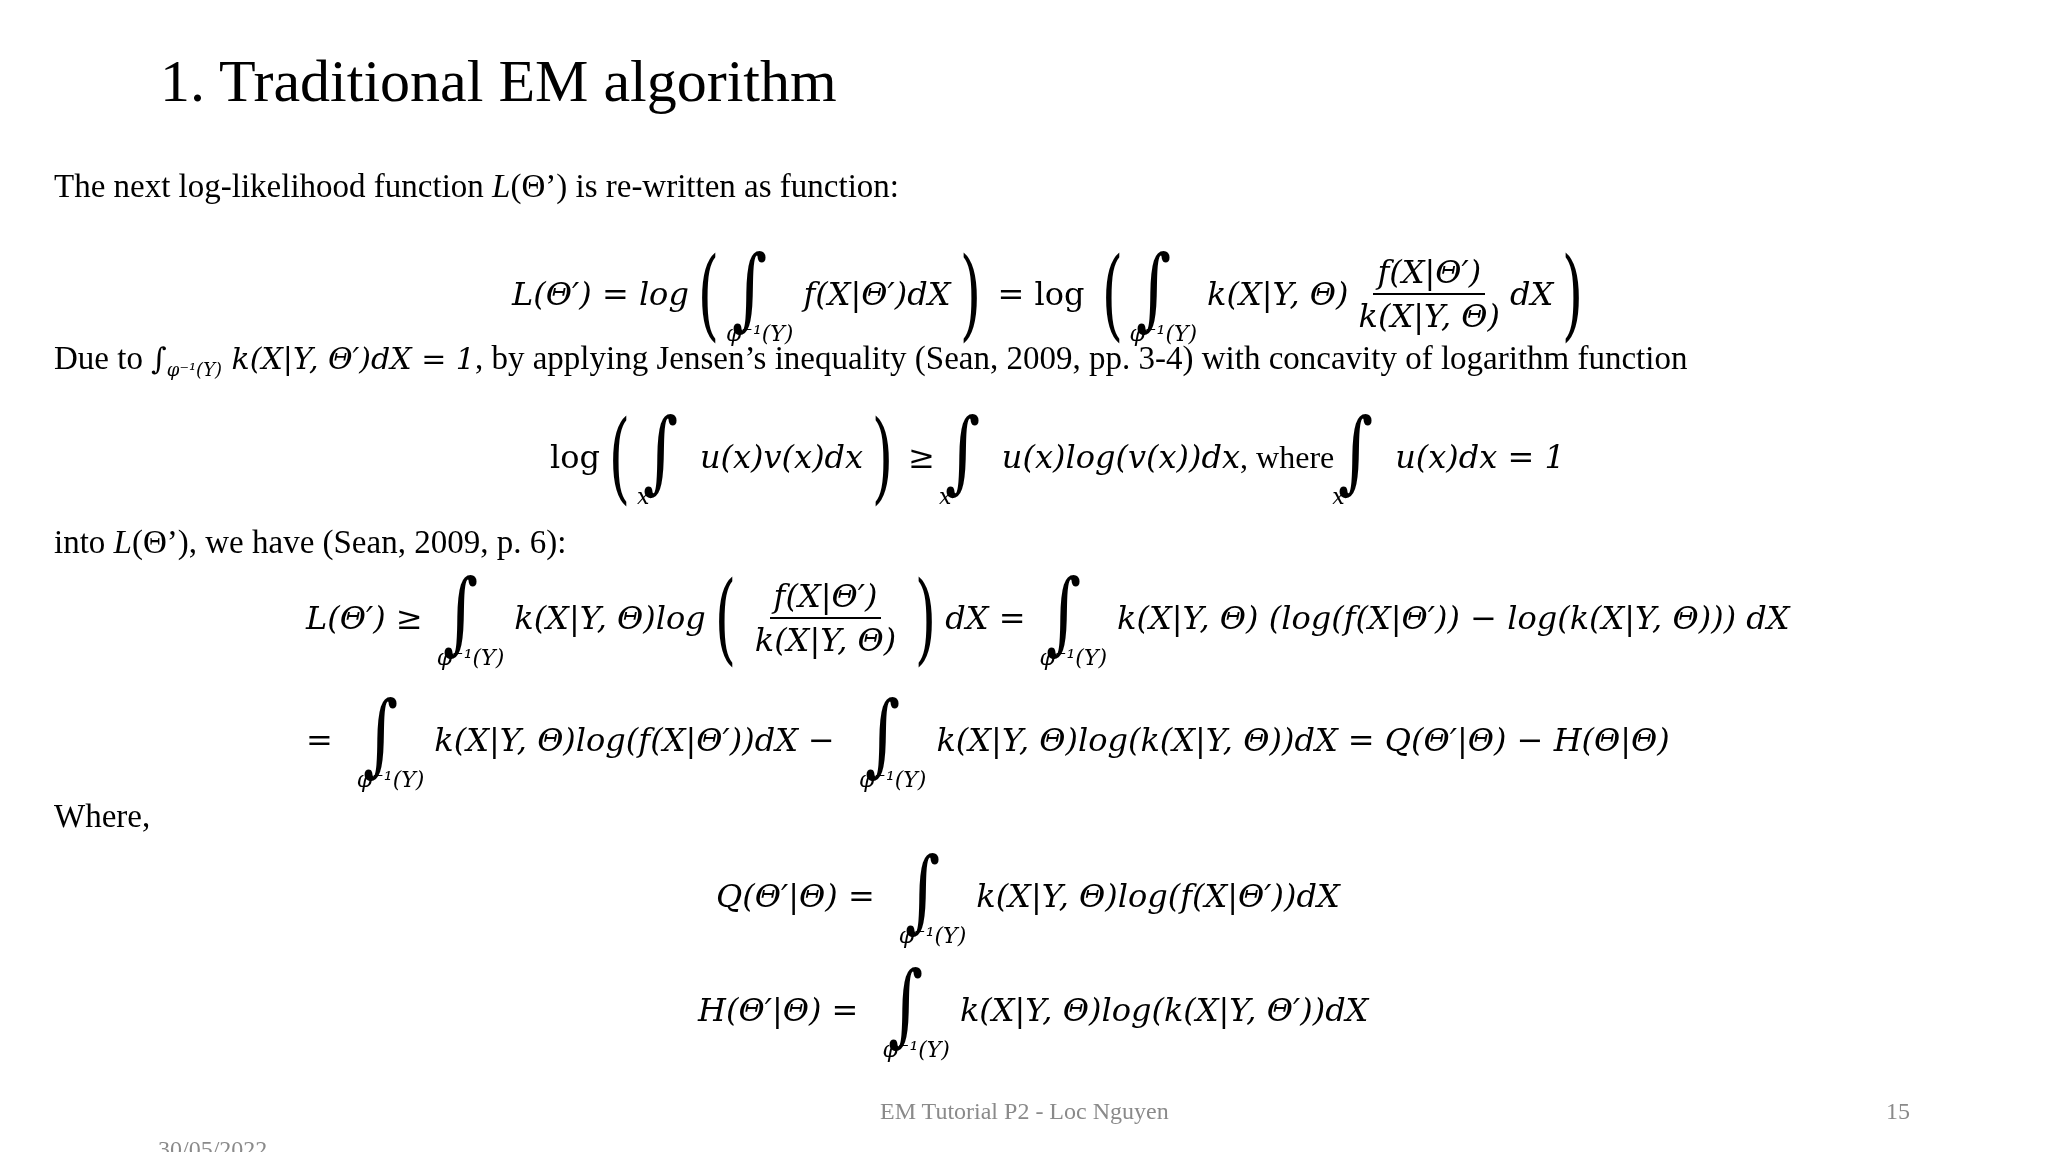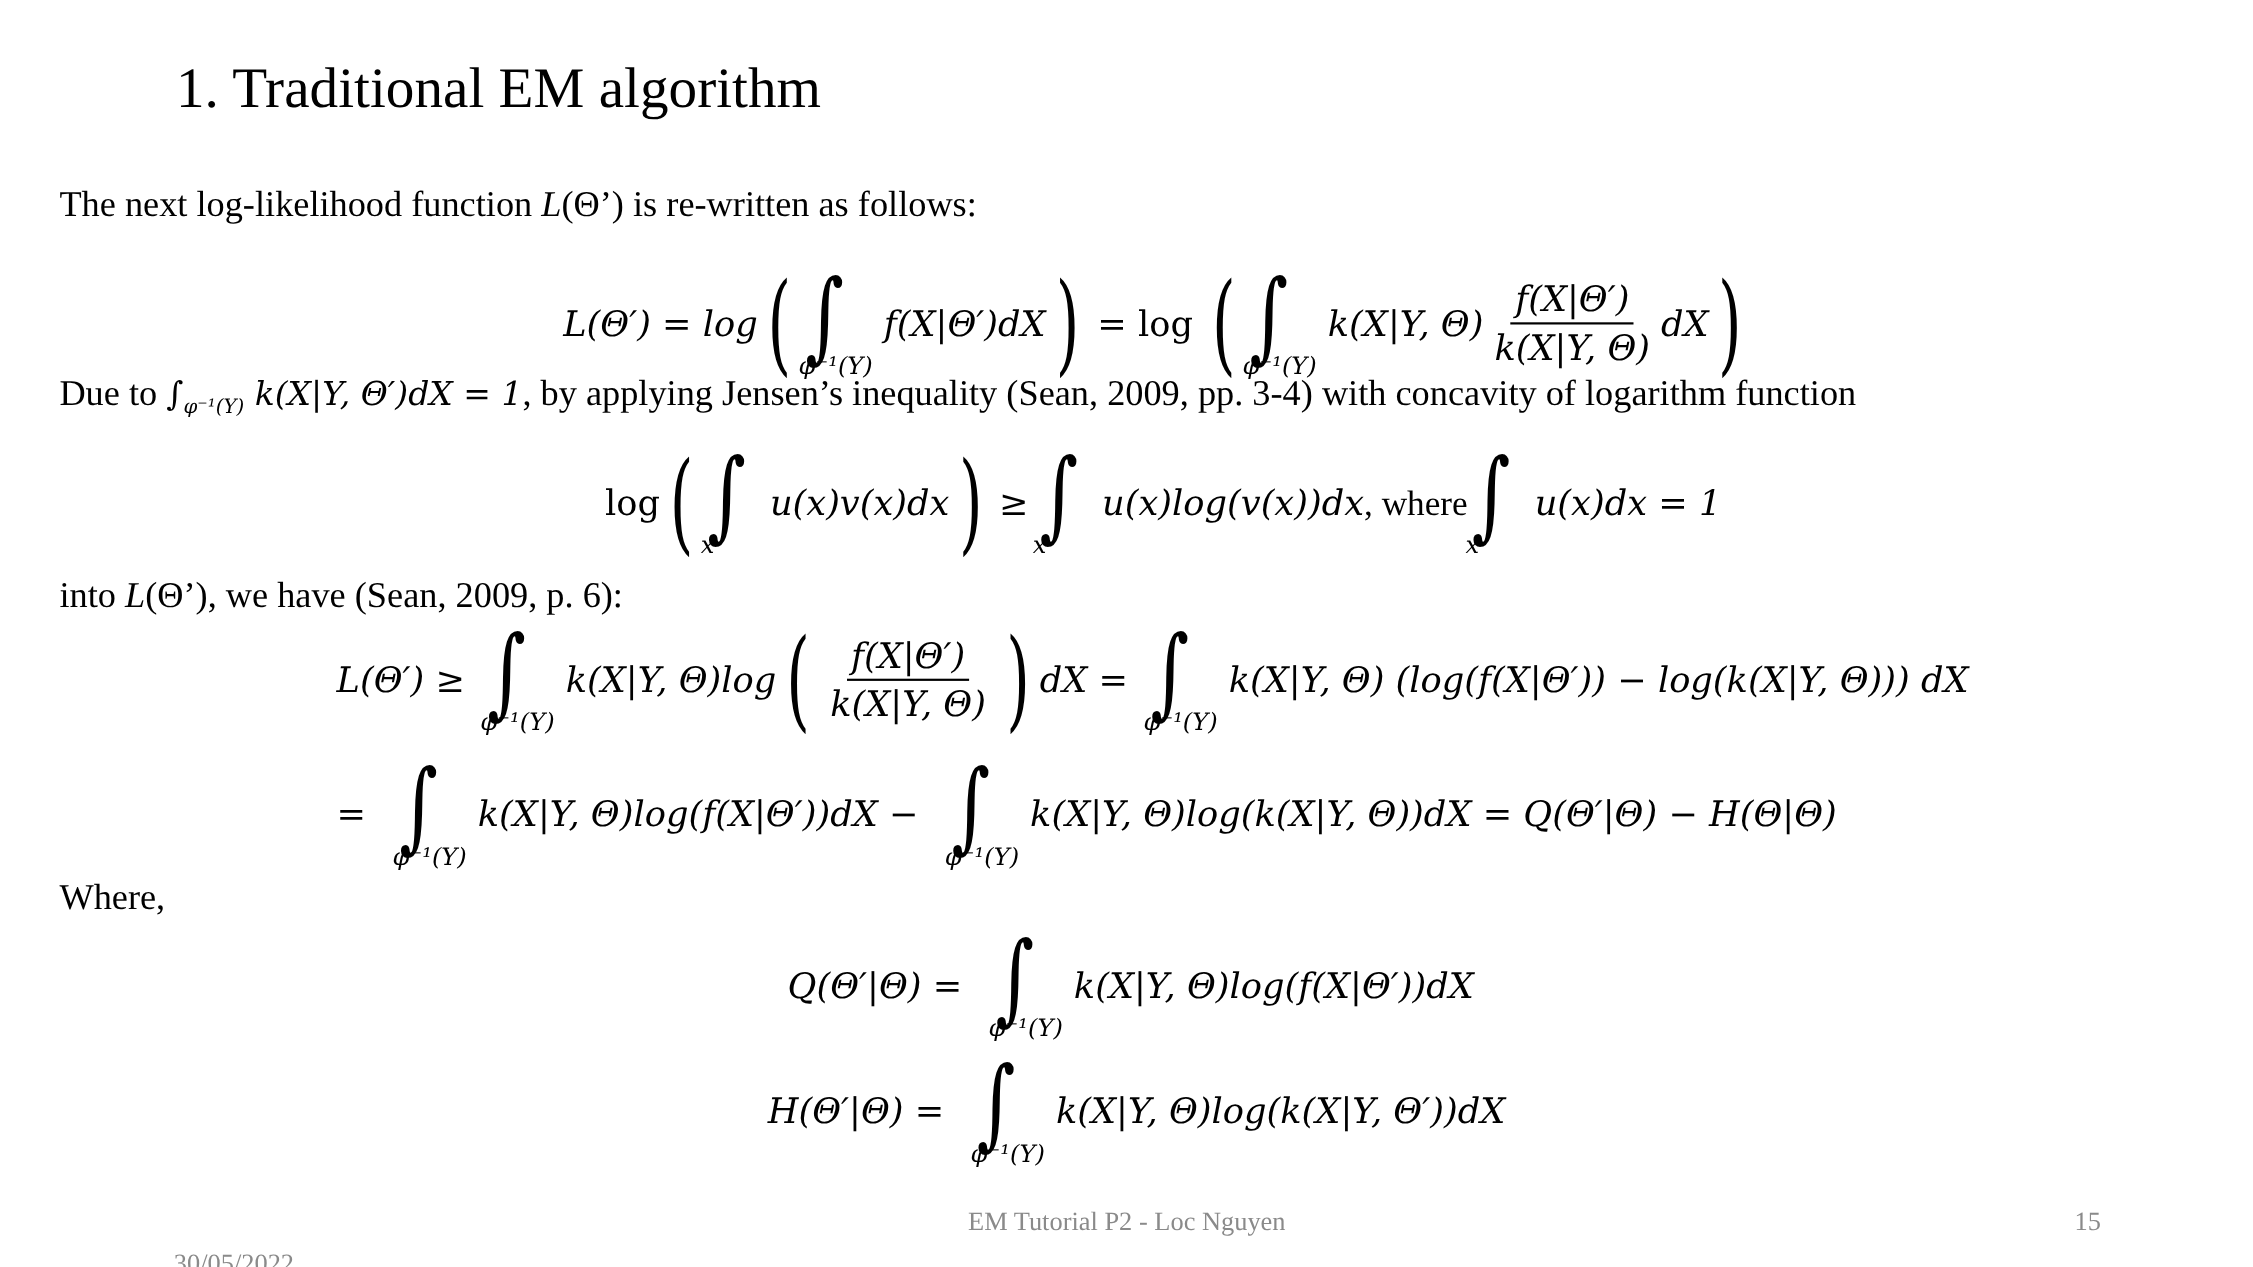--- a/index.html
+++ b/index.html
@@ -1,38 +1,38 @@
 <!DOCTYPE html>
 <html><head>
 <meta charset="utf-8">
 <style>
   html, body { margin:0; padding:0; background:#ffffff; }
   body { width:2048px; height:1152px; position:relative; overflow:hidden; color:#000;
          font-family:"Liberation Serif","DejaVu Serif",serif; }
   .abs { position:absolute; white-space:nowrap; }
-  .title { left:160px; top:36px; font-size:52px; line-height:90px; }
+  .title { left:160px; top:36px; font-size:60px; line-height:90px; }
   .para { left:54px; font-size:33px; line-height:40px; }
   .math { font-family:"DejaVu Serif","Liberation Serif",serif; font-size:32px; }
   .mi { font-style:italic; }
   .eq { position:absolute; display:flex; align-items:center; white-space:nowrap; }
   .int { display:inline-flex; flex-direction:column; align-items:flex-start; vertical-align:middle; margin:0 10px 0 4px; position:relative; }
   .int .sign { font-size:90px; line-height:90px; font-family:"DejaVu Serif",serif; transform:scaleX(0.75); transform-origin:left; }
   .int .lim { font-size:22px; font-style:italic; margin-top:-12px; margin-left:-6px; }
   .frac { display:inline-flex; flex-direction:column; align-items:center; vertical-align:middle; margin:3px 6px; }
   .frac .num { border-bottom:2px solid #000; padding:0 4px 2px; }
   .frac .den { padding:2px 4px 0; }
   .bigp { font-size:100px; line-height:100px; font-weight:100; transform:scaleX(0.55); display:inline-block; }
   .footer { font-size:24px; color:#8a8a8a; top:1098px; }
 </style>
 </head>
 <body>
 
 <div class="abs title">1. Traditional EM algorithm</div>
 
-<div class="abs para" style="top:166px;"><span>The next log-likelihood function </span><i>L</i><span>(Θ’) is re-written as follows:</span></div>
+<div class="abs para" style="top:166px;"><span>The next log-likelihood function </span><i>L</i><span>(Θ’) is re-written as function:</span></div>
 
 <div class="eq math" style="left:512px; top:234px; height:120px;">
   <span class="mi">L(Θ′) = log</span>
   <span class="bigp">(</span>
   <span class="int">
       <span class="sign">∫</span>
       <span class="lim">φ⁻¹(Y)</span>
     </span>
   <span class="mi">f(X|Θ′)dX</span>
   <span class="bigp">)</span>

